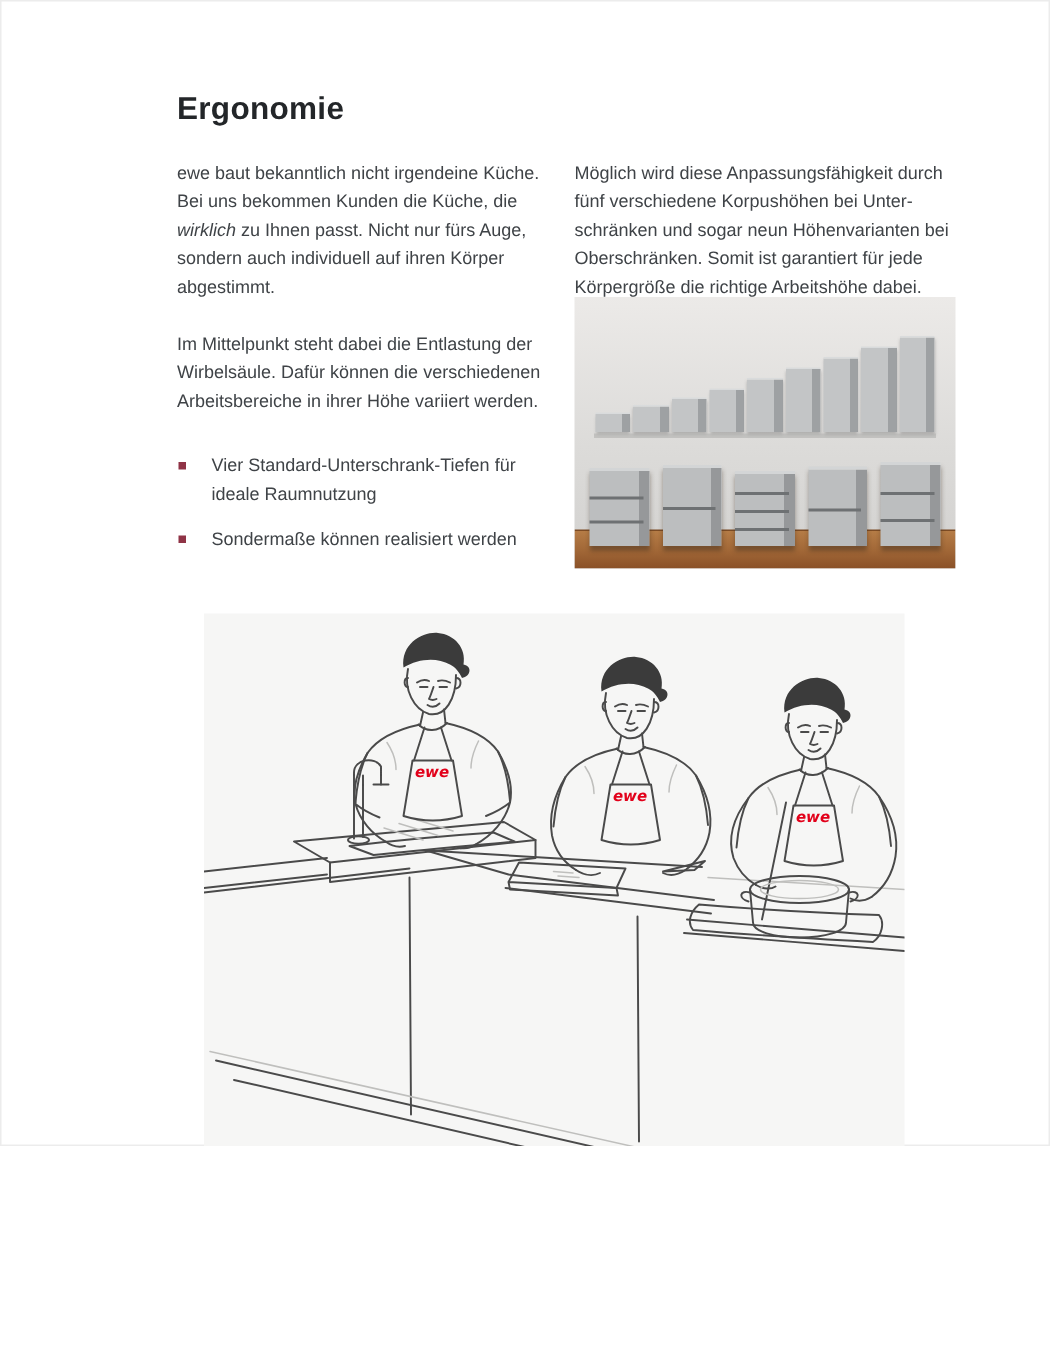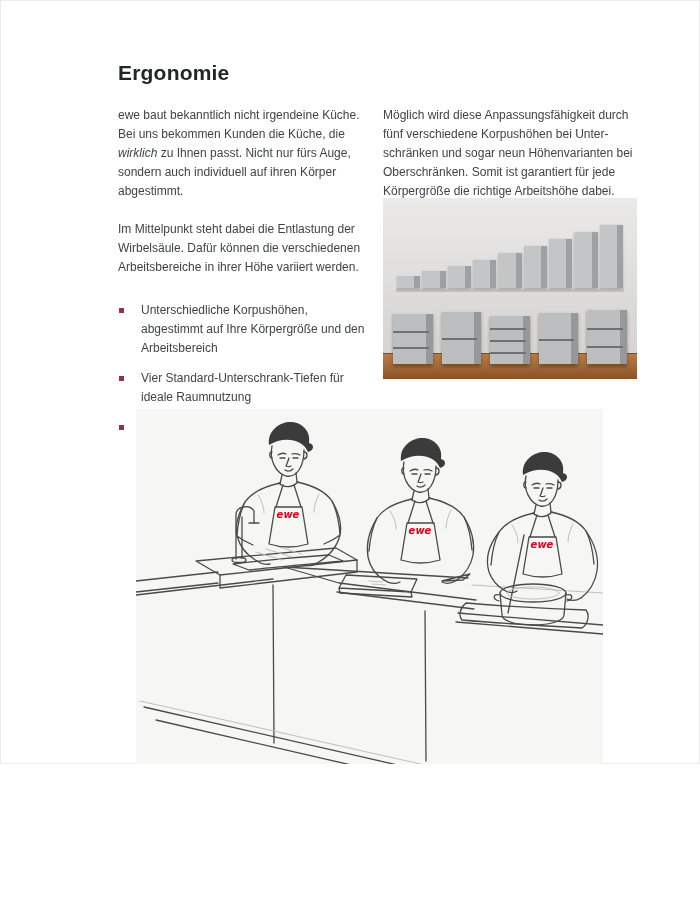--- a/index.html
+++ b/index.html
@@ -62,21 +62,20 @@
 <body>
 
 <div class="sheet">
 
   <h1 class="page-title">Ergonomie</h1>
 
   <div class="col col-left">
     <p><span>ewe baut bekanntlich nicht irgendeine Küche. Bei uns bekommen Kunden die Küche, die </span><span class="italic">wirklich</span><span> zu Ihnen passt. Nicht nur fürs Auge, sondern auch individuell auf ihren Körper abgestimmt.</span></p>
     <p>Im Mittelpunkt steht dabei die Entlastung der Wirbelsäule. Dafür können die verschiedenen Arbeitsbereiche in ihrer Höhe variiert werden.</p>
     <ul class="bullets">
-      <li><span class="bullet-sq"></span><span>Unterschiedliche Korpushöhen, abgestimmt auf Ihre Körpergröße und den Arbeitsbereich</span></li>
       <li><span class="bullet-sq"></span><span>Vier Standard-Unterschrank-Tiefen für ideale Raumnutzung</span></li>
       <li><span class="bullet-sq"></span><span>Sondermaße können realisiert werden</span></li>
     </ul>
   </div>
 
   <div class="col col-right">
     <p>Möglich wird diese Anpassungsfähigkeit durch fünf verschiedene Korpushöhen bei Unter­schränken und sogar neun Höhenvarianten bei Oberschränken. Somit ist garantiert für jede Körpergröße die richtige Arbeitshöhe dabei.</p>
   </div>
 
   <div class="photo">

